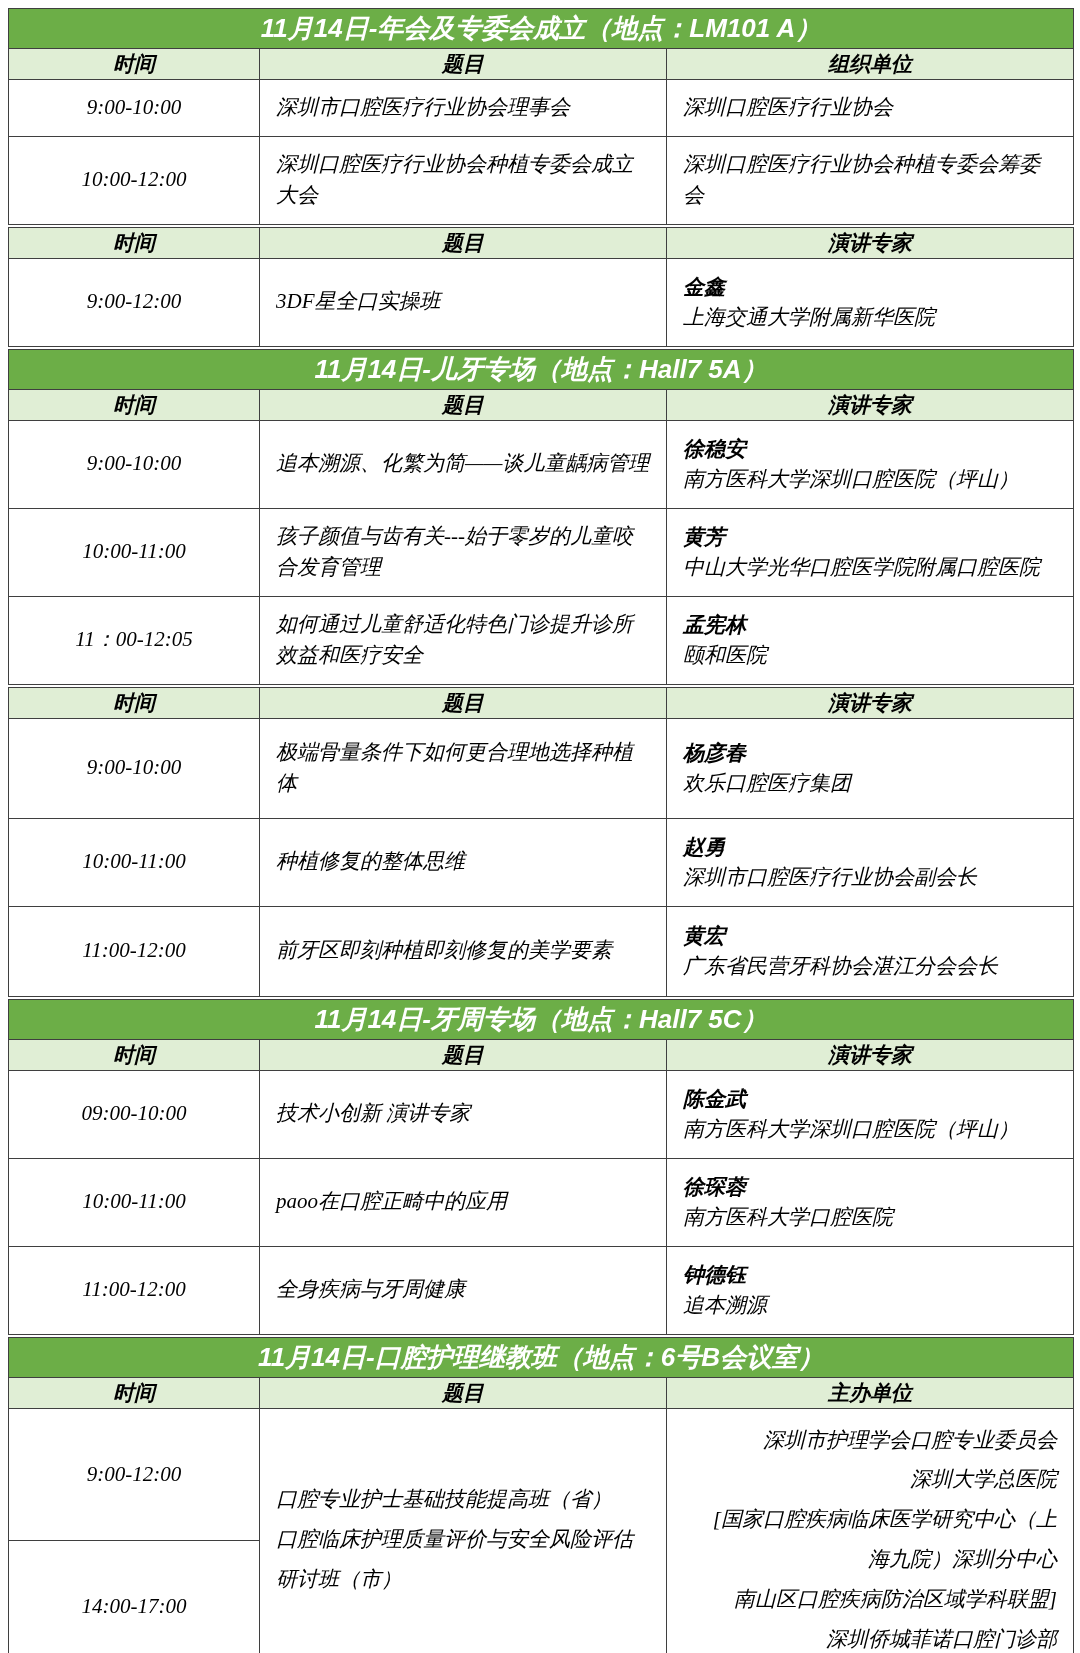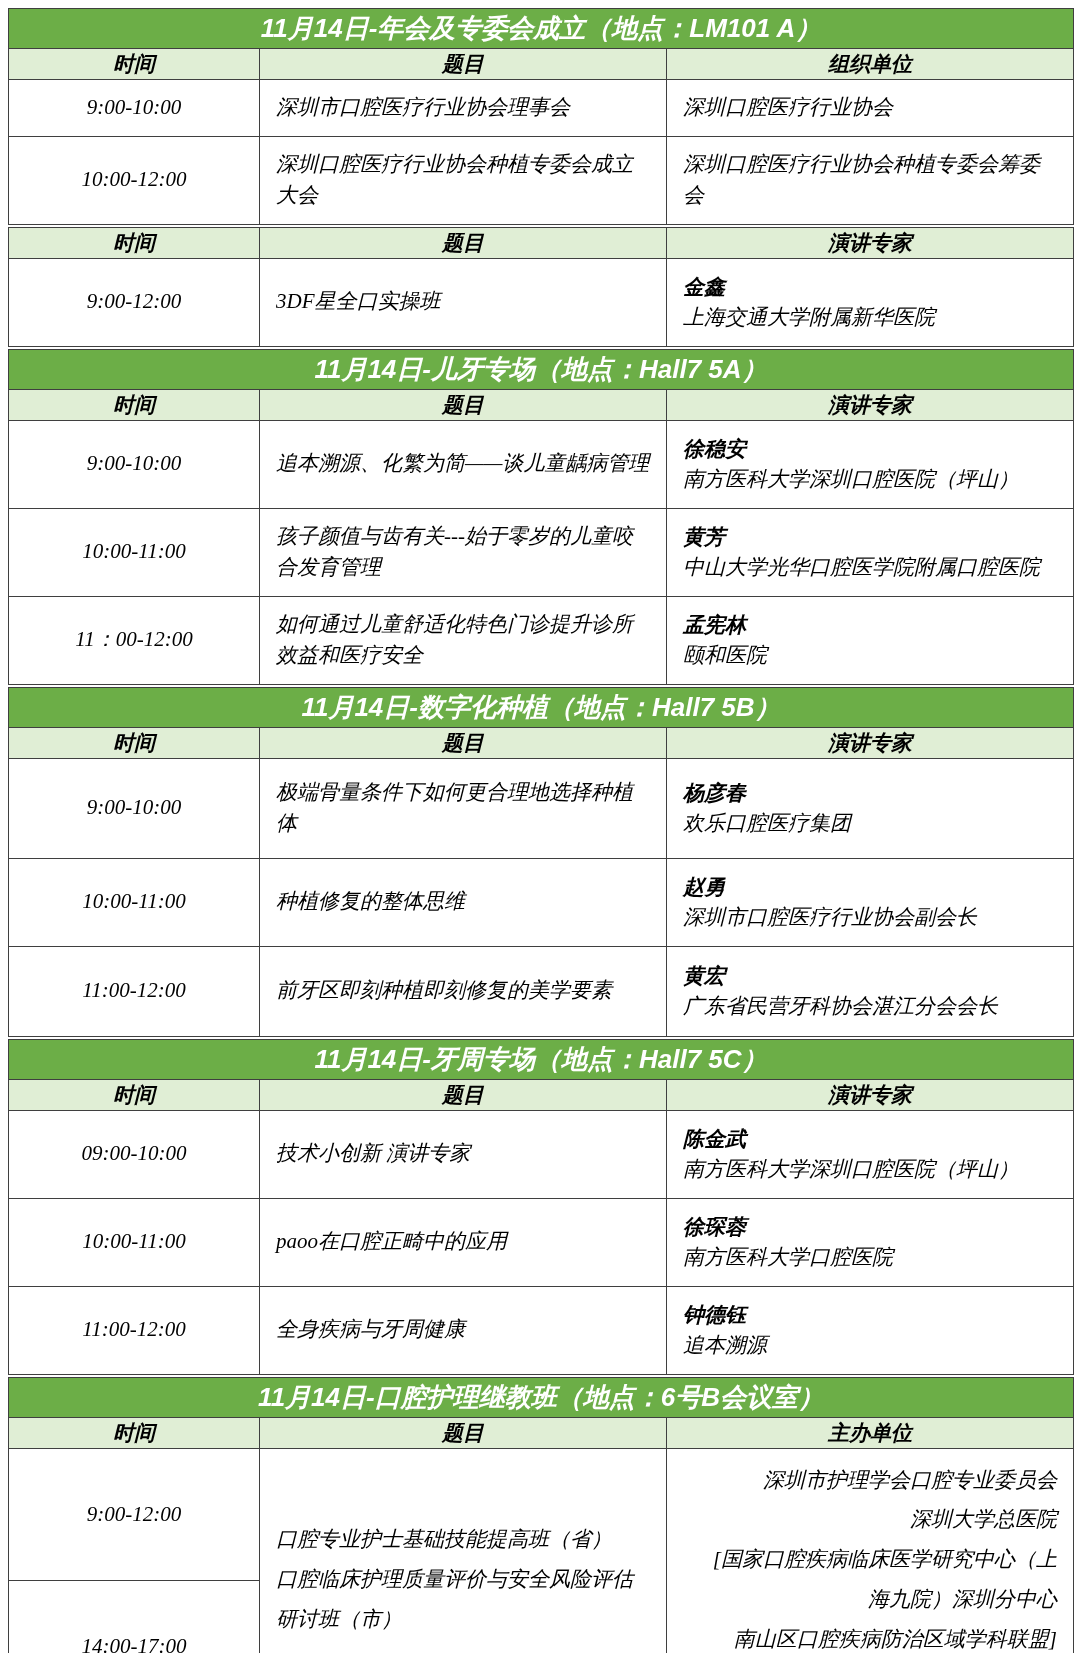--- a/index.html
+++ b/index.html
@@ -156,40 +156,37 @@
     </tr>
     <tr style="height:87px">
       <td class="time">10:00-11:00</td>
       <td class="topic">孩子颜值与齿有关---始于零岁的儿童咬合发育管理</td>
       <td class="right">
         <div class="speaker">黄芳</div>
         <div class="affil">中山大学光华口腔医学院附属口腔医院</div>
       </td>
     </tr>
     <tr style="height:88px">
-      <td class="time">11：00-12:00</td>
+      <td class="time">11：00-12:05</td>
       <td class="topic">如何通过儿童舒适化特色门诊提升诊所效益和医疗安全</td>
       <td class="right">
         <div class="speaker">孟宪林</div>
         <div class="affil">颐和医院</div>
       </td>
     </tr>
   </tbody>
 </table>
 
 <table class="sec">
   <colgroup>
       <col class="c-time">
       <col class="c-topic">
       <col class="c-right">
     </colgroup>
   <thead>
-    <tr>
-        <th class="title" colspan="3">11月14日-数字化种植（地点：Hall7 5B）</th>
-      </tr>
     <tr class="head">
       <th>时间</th>
       <th>题目</th>
       <th>演讲专家</th>
     </tr>
   </thead>
   <tbody>
     <tr style="height:100px">
       <td class="time">9:00-10:00</td>
       <td class="topic">极端骨量条件下如何更合理地选择种植体</td>

